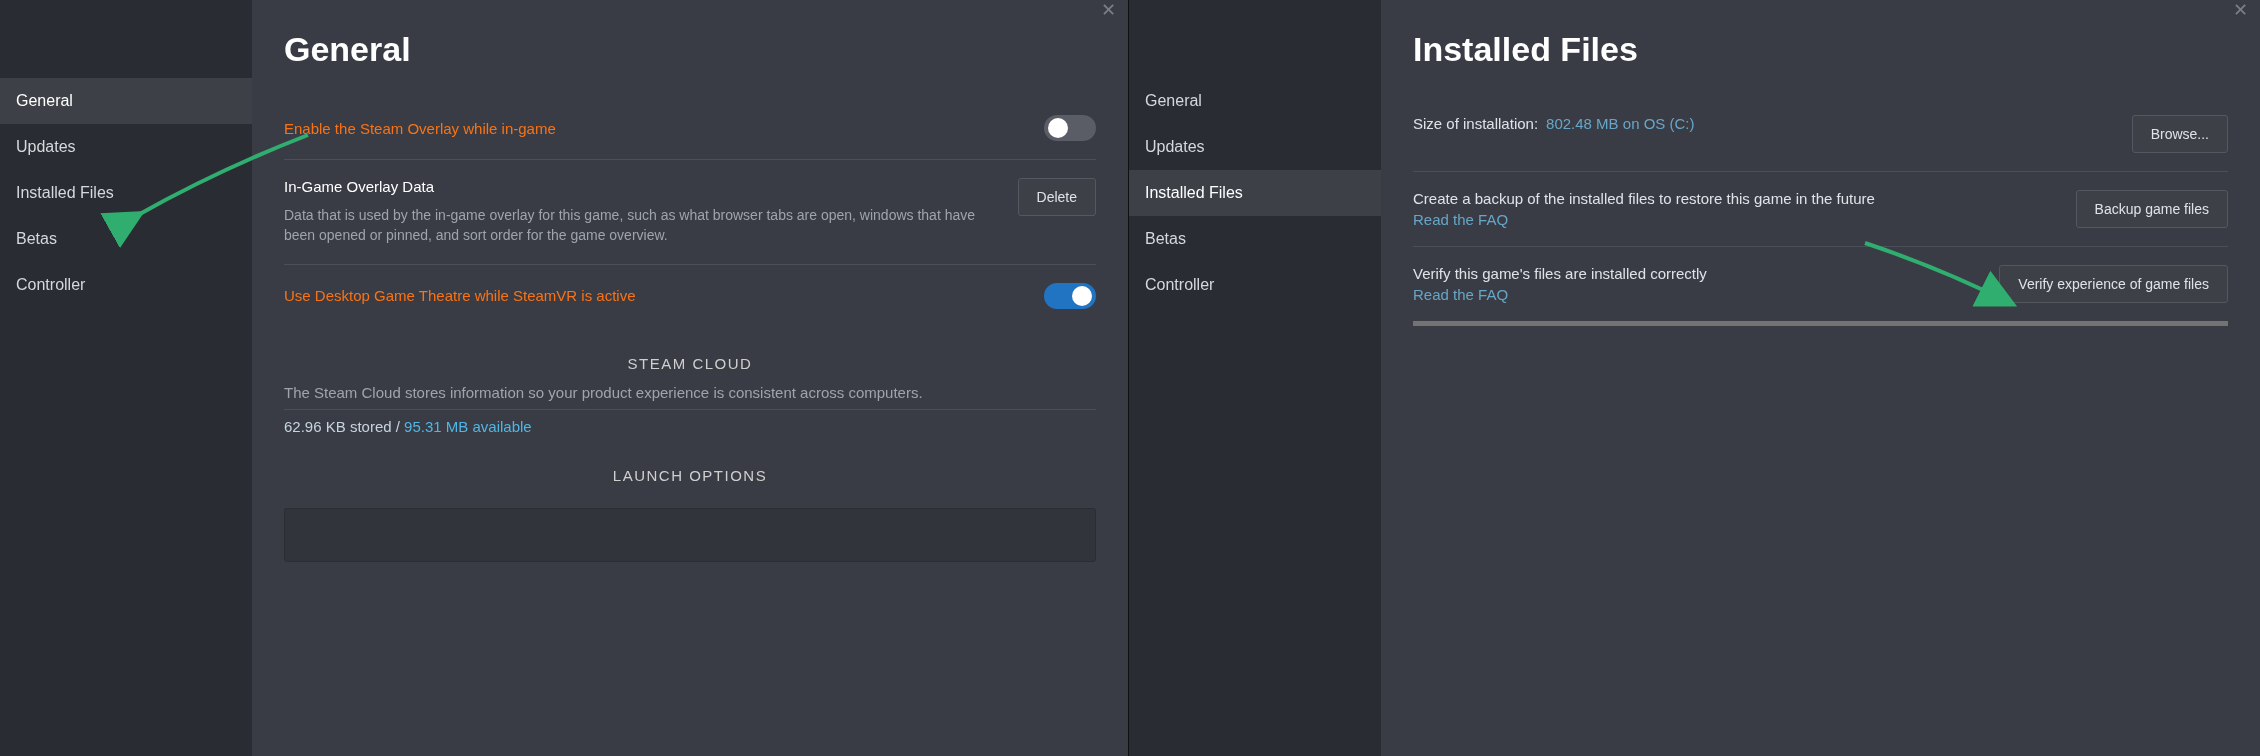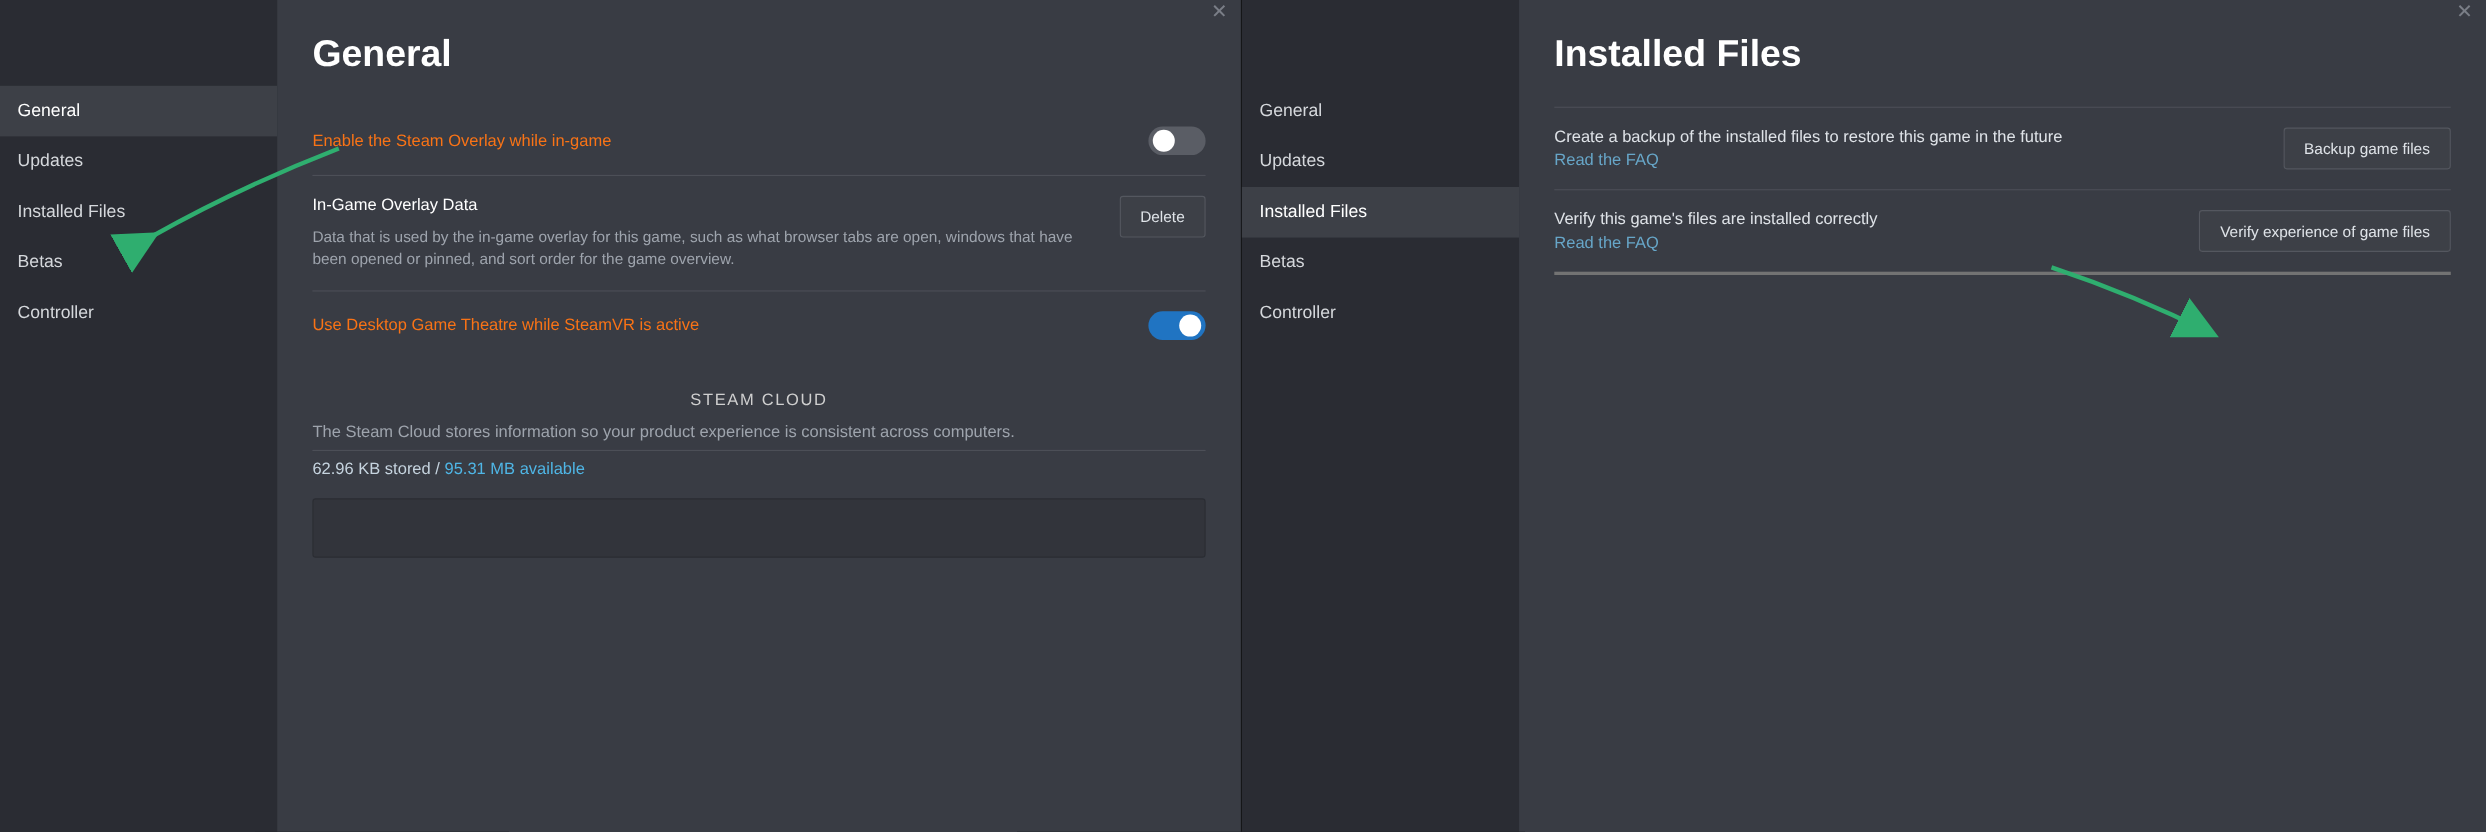--- a/index.html
+++ b/index.html
@@ -207,20 +207,21 @@
     </div>
 
     <div class="section-head">STEAM CLOUD</div>
     <div class="section-sub">The Steam Cloud stores information so your product experience is consistent across computers.</div>
 
 
     <div class="storage-line sep">
       <span>62.96 KB stored / </span><span class="avail">95.31 MB available</span>
     </div>
 
+    <div class="section-head">LAUNCH OPTIONS</div>
     <input class="launch-input" type="text" value="" style="">
   </div>
 
   <div class="arrow" style="left:118px; top:130px;">
     <svg width="200" height="100">
       <defs>
         <marker id="ahL" markerWidth="10" markerHeight="10" refX="2" refY="5" orient="auto">
           <path d="M10,0 L0,5 L10,10 Z" fill="#2fae6f"></path>
         </marker>
       </defs>
@@ -236,30 +237,37 @@
     <div class="sidebar-item"><span>General</span></div>
     <div class="sidebar-item"><span>Updates</span></div>
     <div class="sidebar-item active"><span>Installed Files</span></div>
     <div class="sidebar-item"><span>Betas</span></div>
     <div class="sidebar-item"><span>Controller</span></div>
   </div>
 
   <div class="content">
     <h1 class="page-title">Installed Files</h1>
 
+    <div class="info-row">
+      <div class="install-line">
+        <span>Size of installation:</span>
+        <span class="install-path">802.48 MB on OS (C:)</span>
+      </div>
+      <button class="btn">Browse...</button>
+    </div>
 
     <div class="info-row sep">
       <div class="info-col">
         <div class="info-label">Create a backup of the installed files to restore this game in the future</div>
         <span class="link">Read the FAQ</span>
       </div>
       <button class="btn">Backup game files</button>
     </div>
 
-    <div class="info-row sep" style="border-bottom:3px solid #737373;">
+    <div class="info-row sep" style="border-bottom:5px solid #737373;">
       <div class="info-col">
         <div class="info-label">Verify this game's files are installed correctly</div>
         <span class="link">Read the FAQ</span>
       </div>
       <button class="btn">Verify experience of game files</button>
     </div>
   </div>
 
   <div class="arrow" style="right:240px; top:238px;">
     <svg width="160" height="80">

